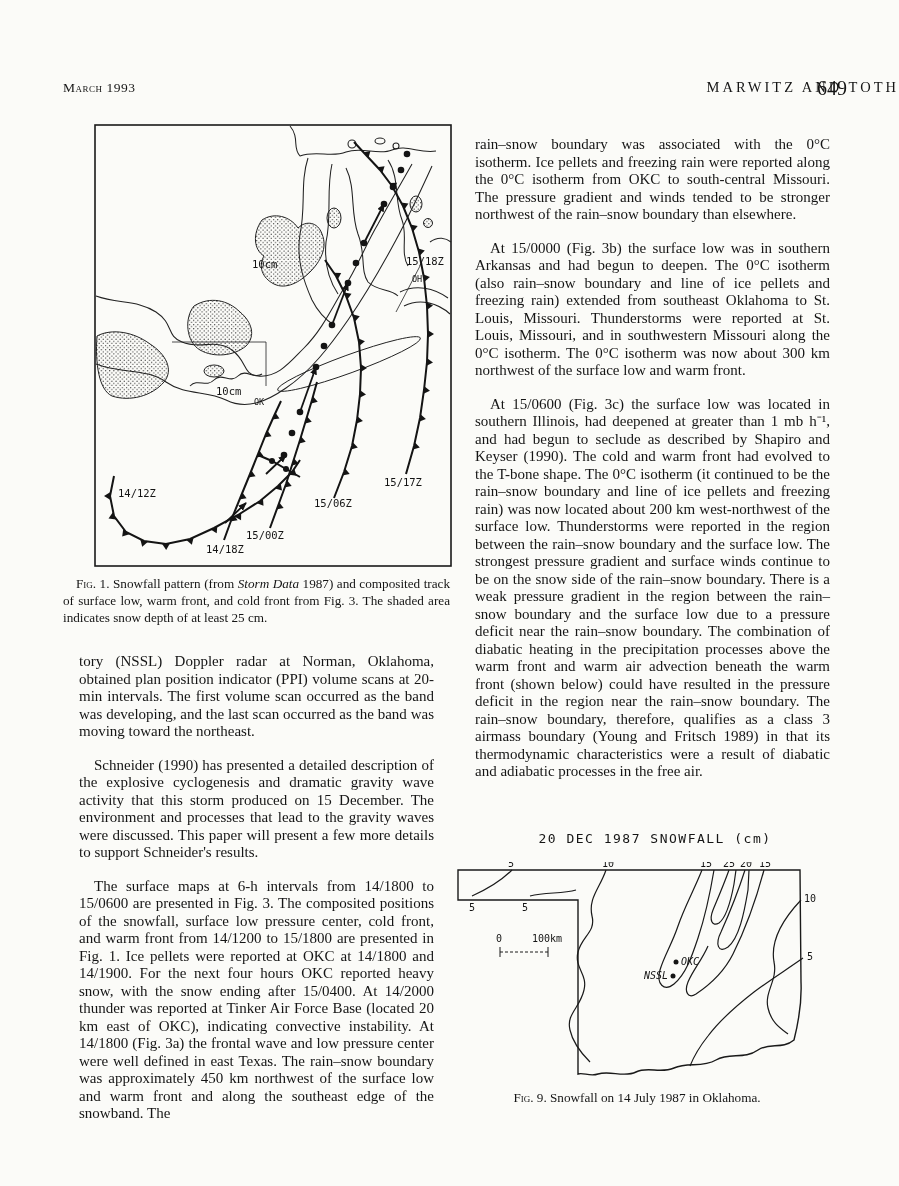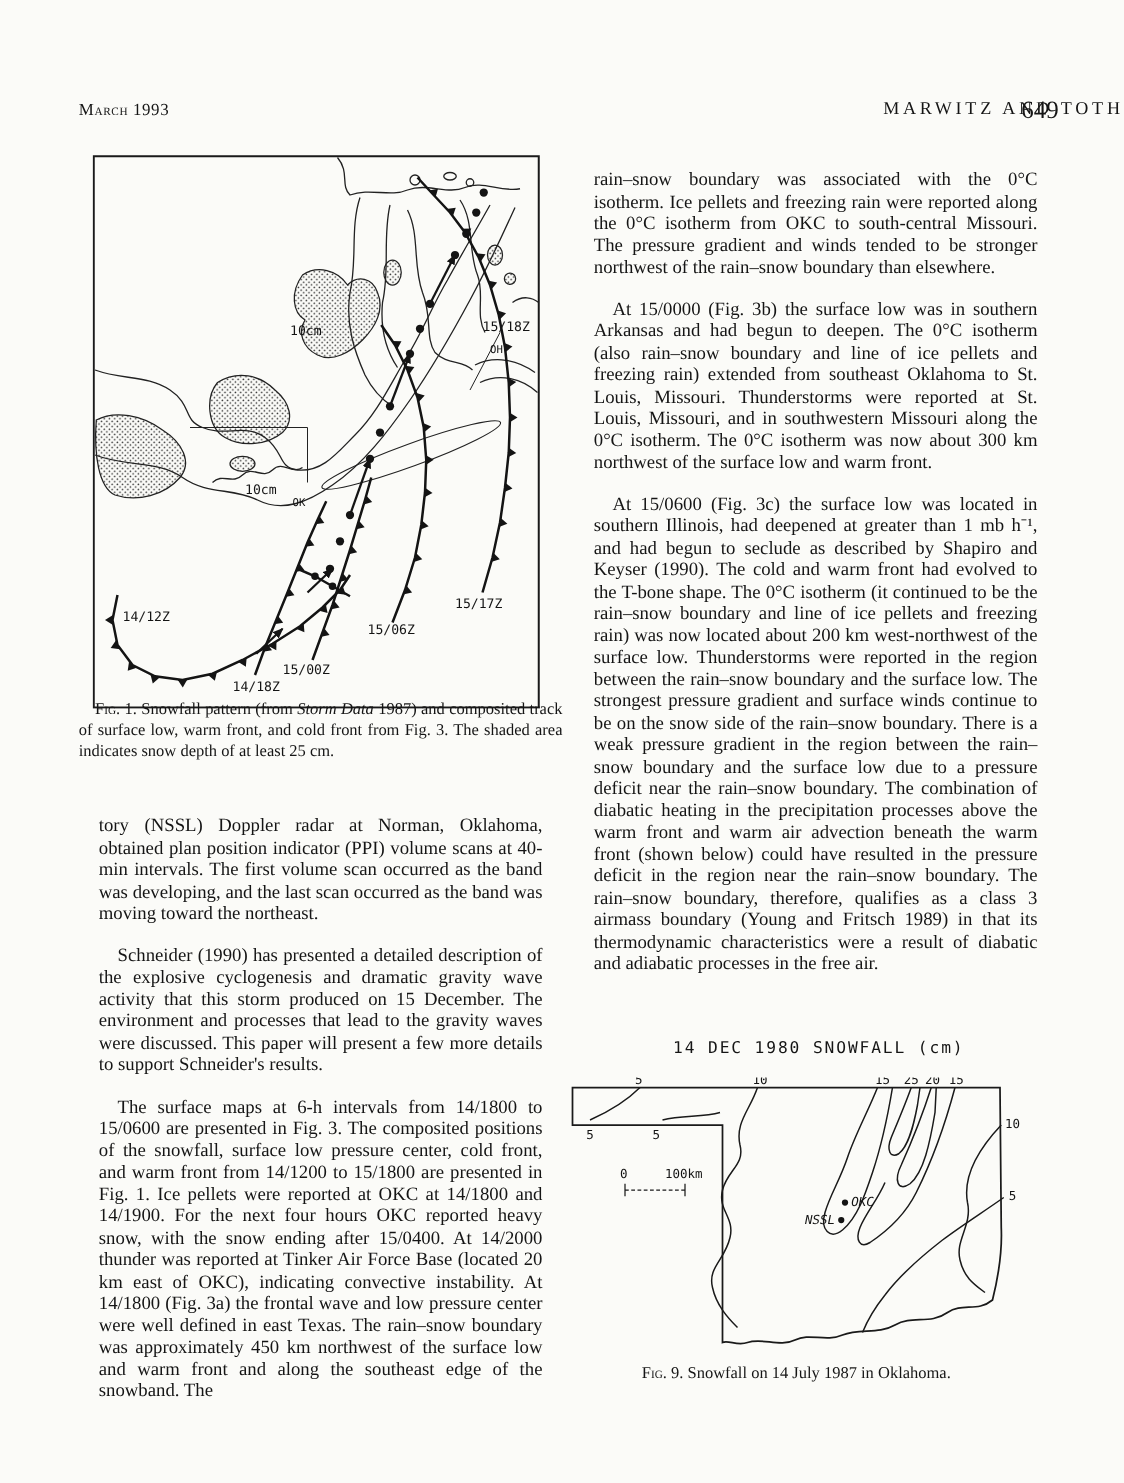--- a/index.html
+++ b/index.html
@@ -15,23 +15,23 @@
   .hdr-center{position:absolute;left:0;right:0;top:79px;text-align:right;font-size:14.5px;letter-spacing:3px;}
   .hdr-right{position:absolute;right:52px;top:77px;font-size:20px;}
 
   
   .col{position:absolute;width:387px;font-size:15px;line-height:17.5px;text-align:justify;}
   .col p{margin:16px;text-indent:15px;}
   .col p.noindent{text-indent:0;}
   .sec-head{font-weight:bold;font-size:15px;margin:17px 0 10px 0;text-indent:0;text-align:left;}
 
   
-  .fig1{position:absolute;left:74px;top:124px;width:358px;height:443px;}
+  .fig1{position:absolute;left:94px;top:124px;width:358px;height:443px;}
   .fig1 svg{display:block;}
-  .fig1-caption{position:absolute;left:63px;top:558px;width:387px;font-size:13.2px;line-height:17px;text-align:justify;text-indent:13px;}
+  .fig1-caption{position:absolute;left:63px;top:575px;width:387px;font-size:13.2px;line-height:17px;text-align:justify;text-indent:13px;}
   .sc{font-variant:small-caps;}
   .it{font-style:italic;}
 
   
   .fig2-title{position:absolute;left:455px;top:831px;width:400px;text-align:center;
     font-family:"DejaVu Sans Mono", monospace;font-size:13px;letter-spacing:1.5px;white-space:nowrap;}
   .fig2{position:absolute;left:452px;top:862px;width:410px;height:220px;}
   .fig2-caption{position:absolute;left:437px;top:1090px;width:400px;text-align:center;font-size:13.2px;}
 
   .maplabel{font-family:"DejaVu Sans Mono", monospace;fill:#141414;}
@@ -143,32 +143,32 @@
         <text x="220" y="383">15/06Z</text>
         <text x="290" y="362">15/17Z</text>
         <text x="312" y="141">15/18Z</text>
       </g>
     </svg>
   </div>
 
   <div class="fig1-caption"><span class="sc">Fig. 1.</span><span> Snowfall pattern (from </span><span class="it">Storm Data</span><span> 1987) and composited track of surface low, warm front, and cold front from Fig. 3. The shaded area indicates snow depth of at least 25 cm.</span></div>
 
   <div class="col" style="left:63px;top:637px;">
-    <p class="noindent">tory (NSSL) Doppler radar at Norman, Oklahoma, obtained plan position indicator (PPI) volume scans at 40-min intervals. The first volume scan occurred as the band was developing, and the last scan occurred as the band was moving toward the northeast.</p>
+    <p class="noindent">tory (NSSL) Doppler radar at Norman, Oklahoma, obtained plan position indicator (PPI) volume scans at 20-min intervals. The first volume scan occurred as the band was developing, and the last scan occurred as the band was moving toward the northeast.</p>
     <p>Schneider (1990) has presented a detailed description of the explosive cyclogenesis and dramatic gravity wave activity that this storm produced on 15 December. The environment and processes that lead to the gravity waves were discussed. This paper will present a few more details to support Schneider's results.</p>
     <p>The surface maps at 6-h intervals from 14/1800 to 15/0600 are presented in Fig. 3. The composited positions of the snowfall, surface low pressure center, cold front, and warm front from 14/1200 to 15/1800 are presented in Fig. 1. Ice pellets were reported at OKC at 14/1800 and 14/1900. For the next four hours OKC reported heavy snow, with the snow ending after 15/0400. At 14/2000 thunder was reported at Tinker Air Force Base (located 20 km east of OKC), indicating convective instability. At 14/1800 (Fig. 3a) the frontal wave and low pressure center were well defined in east Texas. The rain–snow boundary was approximately 450 km northwest of the surface low and warm front and along the southeast edge of the snowband. The</p>
   </div>
 
   <div class="col" style="left:459px;top:120px;">
     <p class="noindent">rain–snow boundary was associated with the 0°C isotherm. Ice pellets and freezing rain were reported along the 0°C isotherm from OKC to south-central Missouri. The pressure gradient and winds tended to be stronger northwest of the rain–snow boundary than elsewhere.</p>
     <p>At 15/0000 (Fig. 3b) the surface low was in southern Arkansas and had begun to deepen. The 0°C isotherm (also rain–snow boundary and line of ice pellets and freezing rain) extended from southeast Oklahoma to St. Louis, Missouri. Thunderstorms were reported at St. Louis, Missouri, and in southwestern Missouri along the 0°C isotherm. The 0°C isotherm was now about 300 km northwest of the surface low and warm front.</p>
     <p>At 15/0600 (Fig. 3c) the surface low was located in southern Illinois, had deepened at greater than 1 mb h⁻¹, and had begun to seclude as described by Shapiro and Keyser (1990). The cold and warm front had evolved to the T-bone shape. The 0°C isotherm (it continued to be the rain–snow boundary and line of ice pellets and freezing rain) was now located about 200 km west-northwest of the surface low. Thunderstorms were reported in the region between the rain–snow boundary and the surface low. The strongest pressure gradient and surface winds continue to be on the snow side of the rain–snow boundary. There is a weak pressure gradient in the region between the rain–snow boundary and the surface low due to a pressure deficit near the rain–snow boundary. The combination of diabatic heating in the precipitation processes above the warm front and warm air advection beneath the warm front (shown below) could have resulted in the pressure deficit in the region near the rain–snow boundary. The rain–snow boundary, therefore, qualifies as a class 3 airmass boundary (Young and Fritsch 1989) in that its thermodynamic characteristics were a result of diabatic and adiabatic processes in the free air.</p>
   </div>
 
-  <div class="fig2-title">14 DEC 1980 SNOWFALL (cm)</div>
+  <div class="fig2-title">20 DEC 1987 SNOWFALL (cm)</div>
 
   <div class="fig2">
     <svg width="410" height="220" viewBox="0 0 410 220">
 
       <path d="M6,8 L348,8 L349,120 C350,142 346,162 342,178 C330,188 318,180 306,188 C292,198 278,190 264,198 C250,206 236,200 222,206 C208,212 196,204 184,210 C172,216 158,208 146,212 C138,215 131,210 126,212 L126,38 L6,38 Z" fill="none" stroke="#1a1a1a" stroke-width="1.4"></path>
 
       <g fill="none" stroke="#1a1a1a" stroke-width="1.2">
         <path d="M60,8 C52,16 38,26 20,34"></path>
         <path d="M78,34 C94,30 110,32 124,28"></path>
         <path d="M154,8 C148,26 136,36 140,54 C144,70 130,74 126,90 C122,106 136,112 132,128 C128,146 114,152 118,168 C121,182 130,192 138,200"></path>

